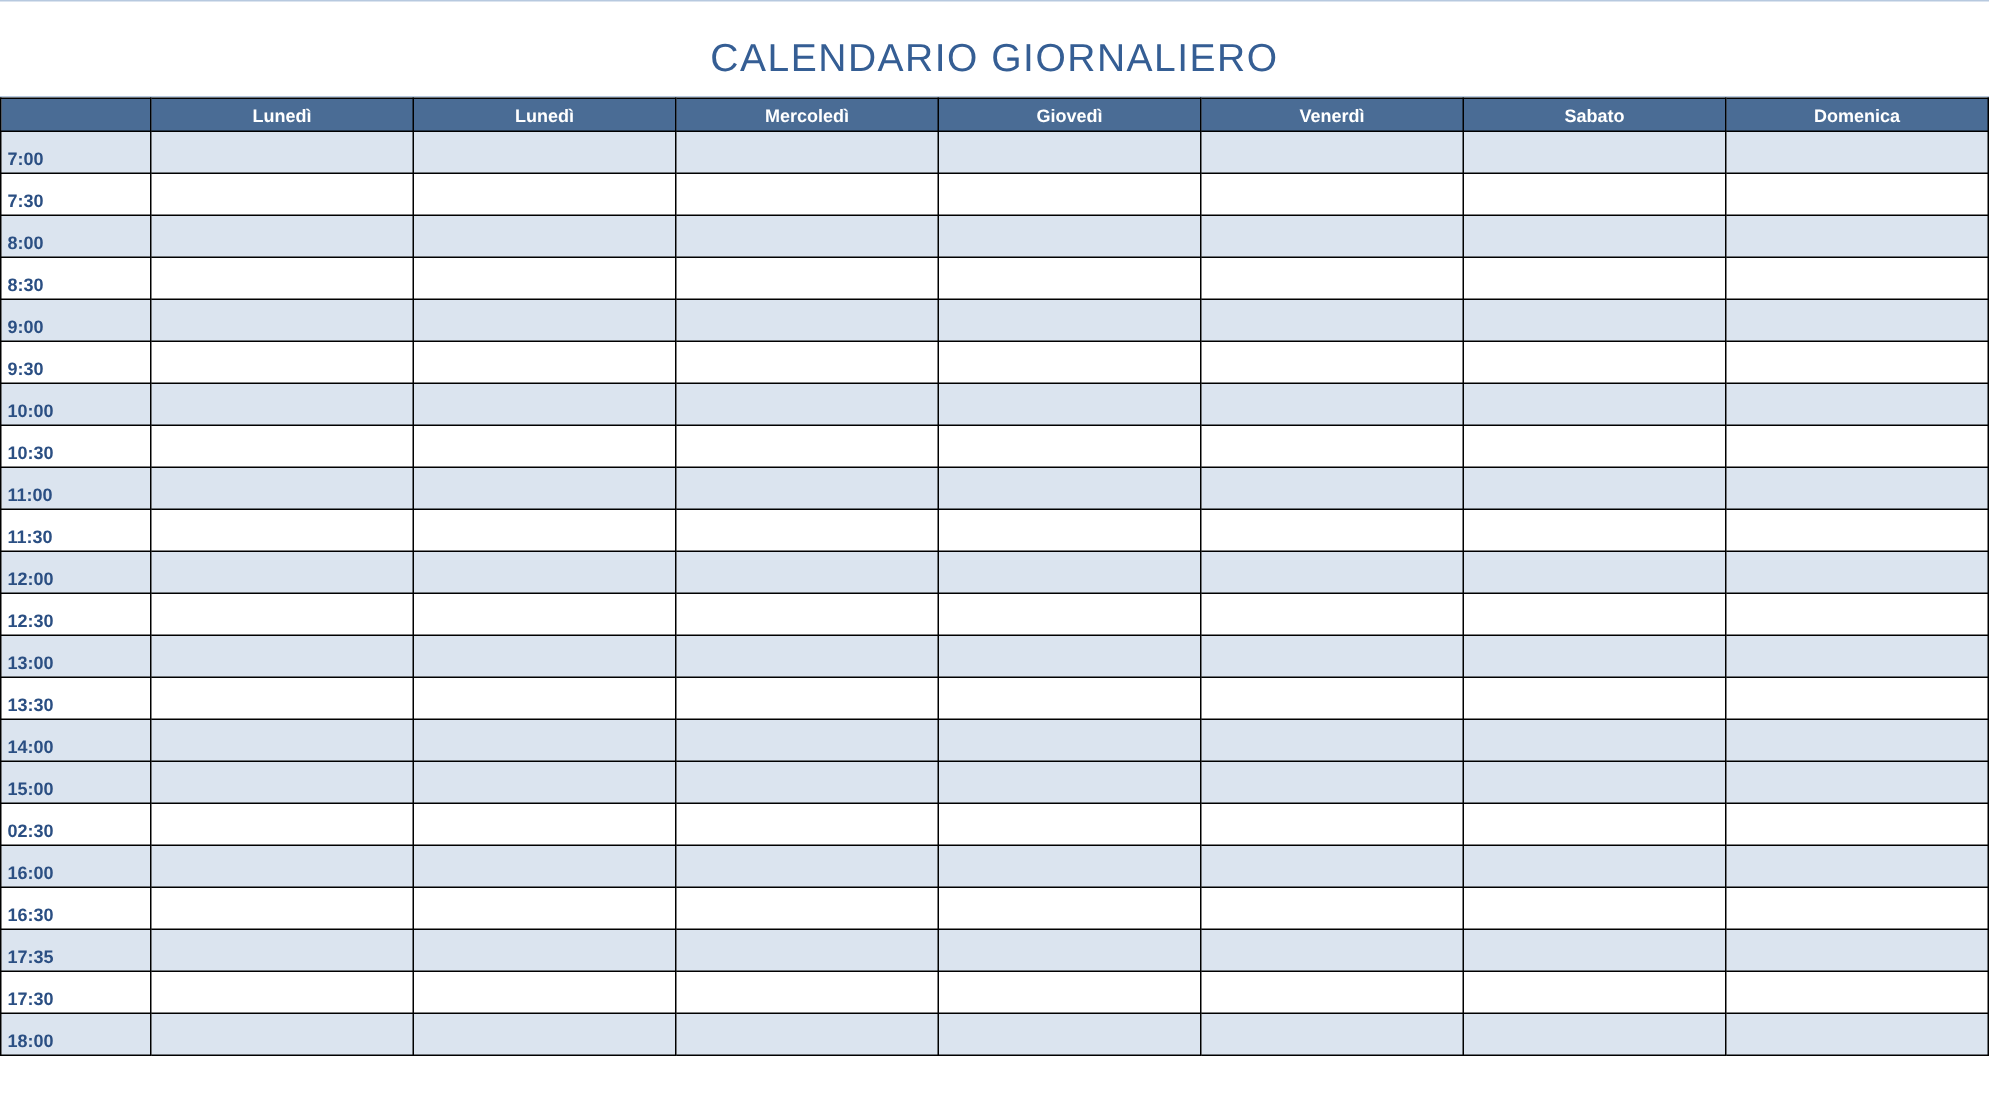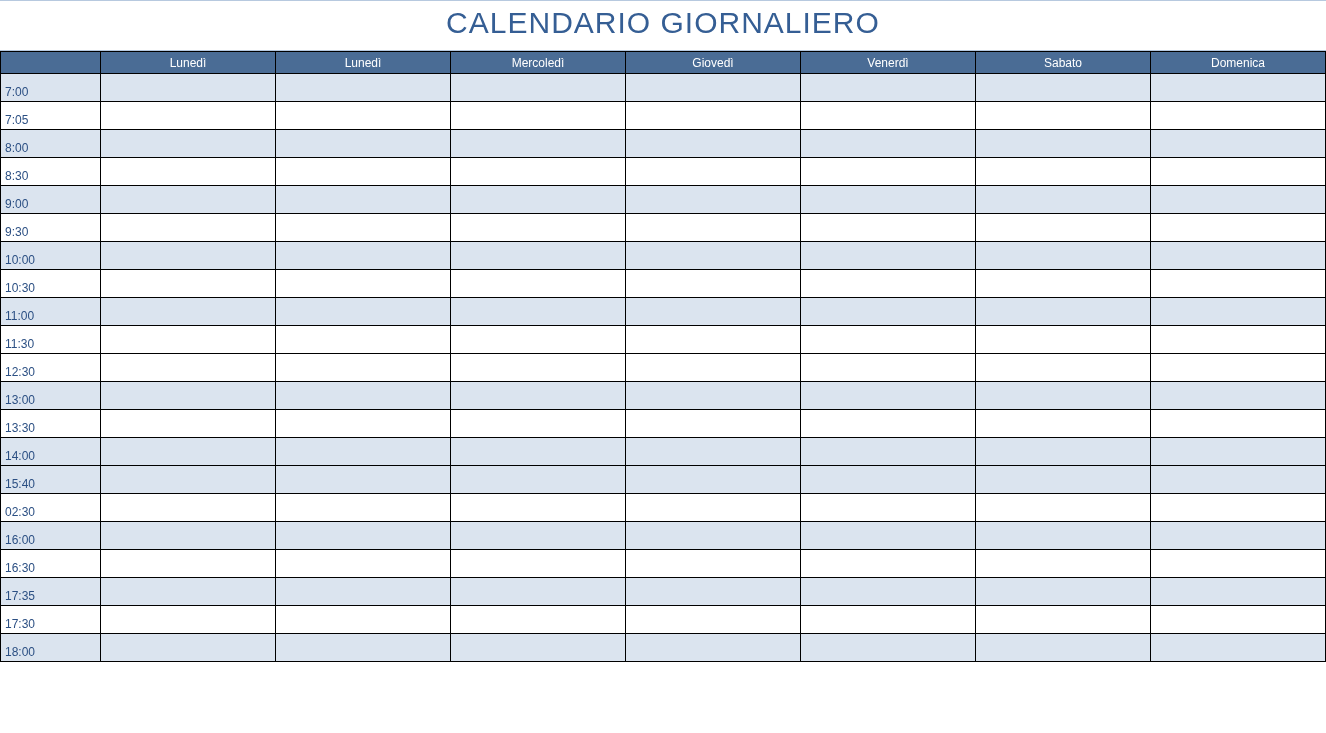--- a/index.html
+++ b/index.html
@@ -7,53 +7,53 @@
     font-family: Arial, Helvetica, sans-serif;
     background: #ffffff;
     width: 1326px;
   }
   .sheet {
     width: 1326px;
   }
   .title {
     text-align: center;
     color: #355e94;
-    font-size: 30px;
+    font-size: 26px;
     font-weight: 400;
     letter-spacing: 1px;
-    padding: 5px 0 10px 0;
+    padding: 22px 0 10px 0;
     border-top: 1px solid #b7c9df;
     border-bottom: 1px solid #b7c9df;
   }
   table {
     width: 100%;
     border-collapse: collapse;
     table-layout: fixed;
   }
   th, td {
     border: 1px solid #000000;
     height: 28px;
     padding: 0 4px;
     font-size: 12px;
     vertical-align: bottom;
   }
   th {
     background: #4a6c95;
     color: #ffffff;
-    font-weight: 400;
+    font-weight: 700;
     text-align: center;
     vertical-align: middle;
     height: 22px;
   }
   th.time-col-header {
     background: #4a6c95;
   }
   td.time-cell {
     color: #2b4f83;
-    font-weight: 400;
+    font-weight: 700;
     text-align: left;
     vertical-align: bottom;
     padding-bottom: 2px;
   }
   tr.shaded td { background: #dbe4ef; }
   tr.plain  td { background: #ffffff; }
   col.time-col { width: 100px; }
   col.day-col  { width: auto; }
 </style>
 </head>
@@ -89,21 +89,21 @@
           <td class="time-cell">7:00</td>
           <td></td>
           <td></td>
           <td></td>
           <td></td>
           <td></td>
           <td></td>
           <td></td>
         </tr>
         <tr class="plain">
-          <td class="time-cell">7:05</td>
+          <td class="time-cell">7:30</td>
           <td></td>
           <td></td>
           <td></td>
           <td></td>
           <td></td>
           <td></td>
           <td></td>
         </tr>
         <tr class="shaded">
           <td class="time-cell">8:00</td>
@@ -178,20 +178,30 @@
         <tr class="plain">
           <td class="time-cell">11:30</td>
           <td></td>
           <td></td>
           <td></td>
           <td></td>
           <td></td>
           <td></td>
           <td></td>
         </tr>
+        <tr class="shaded">
+          <td class="time-cell">12:00</td>
+          <td></td>
+          <td></td>
+          <td></td>
+          <td></td>
+          <td></td>
+          <td></td>
+          <td></td>
+        </tr>
         <tr class="plain">
           <td class="time-cell">12:30</td>
           <td></td>
           <td></td>
           <td></td>
           <td></td>
           <td></td>
           <td></td>
           <td></td>
         </tr>
@@ -219,21 +229,21 @@
           <td class="time-cell">14:00</td>
           <td></td>
           <td></td>
           <td></td>
           <td></td>
           <td></td>
           <td></td>
           <td></td>
         </tr>
         <tr class="shaded">
-          <td class="time-cell">15:40</td>
+          <td class="time-cell">15:00</td>
           <td></td>
           <td></td>
           <td></td>
           <td></td>
           <td></td>
           <td></td>
           <td></td>
         </tr>
         <tr class="plain">
           <td class="time-cell">02:30</td>

